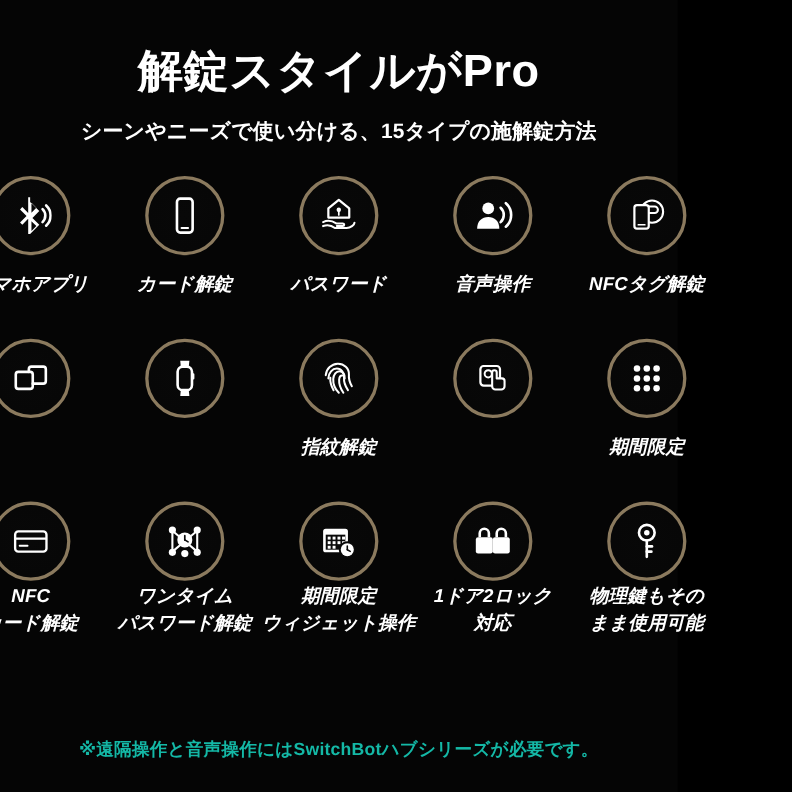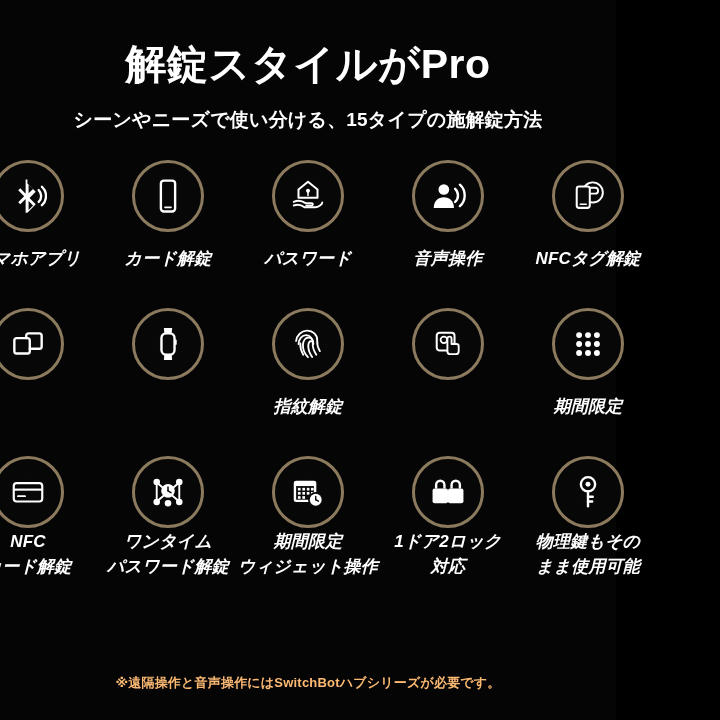--- a/index.html
+++ b/index.html
@@ -121,23 +121,23 @@
   }
   .row3 .label { margin-top: 2px; }
 
   
   .footnote {
     position: absolute;
     left: 0;
     right: 0;
     bottom: 28px;
     text-align: center;
-    font-size: 13px;
+    font-size: 16px;
     font-weight: 700;
-    color: #fdba74;
+    color: #14b8a6;
     letter-spacing: 0.2px;
   }
 </style>
 </head>
 <body>
 
 <div id="page">
 
   <h1 class="title">解錠スタイルがPro</h1>
   <p class="subtitle">シーンやニーズで使い分ける、15タイプの施解錠方法</p>

